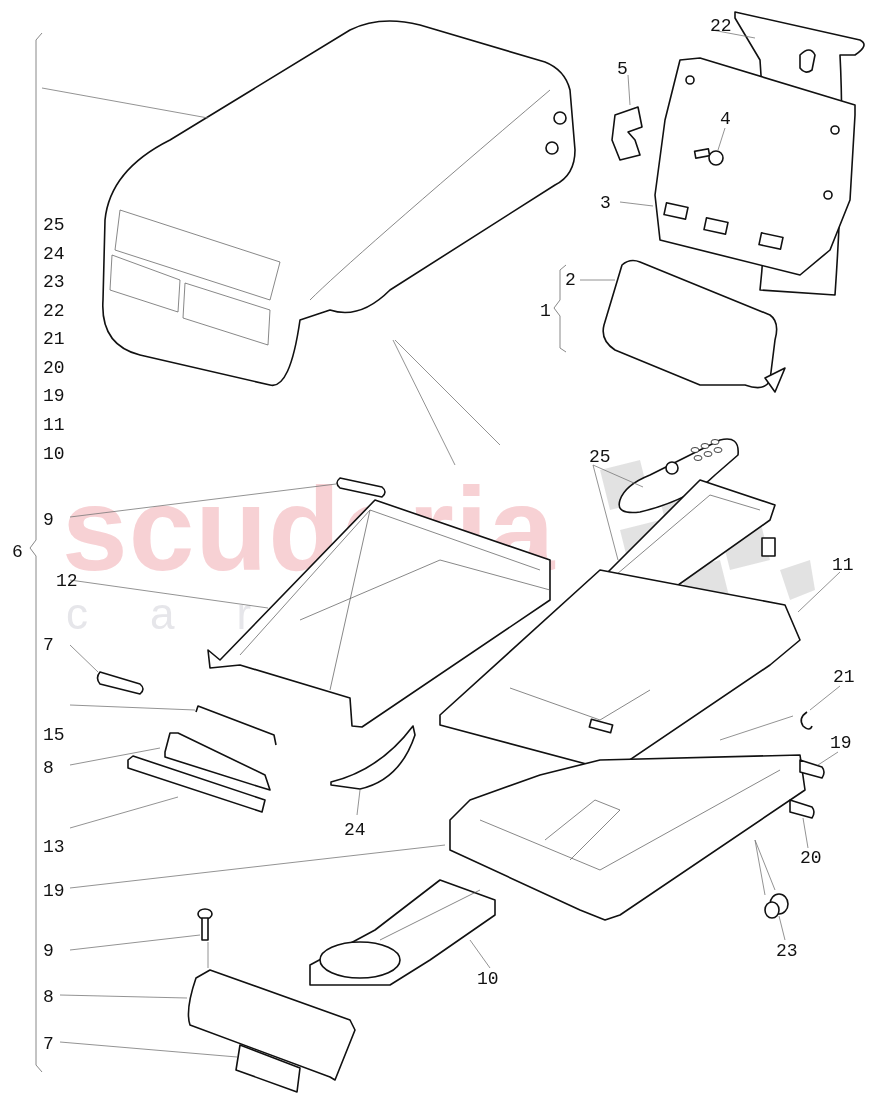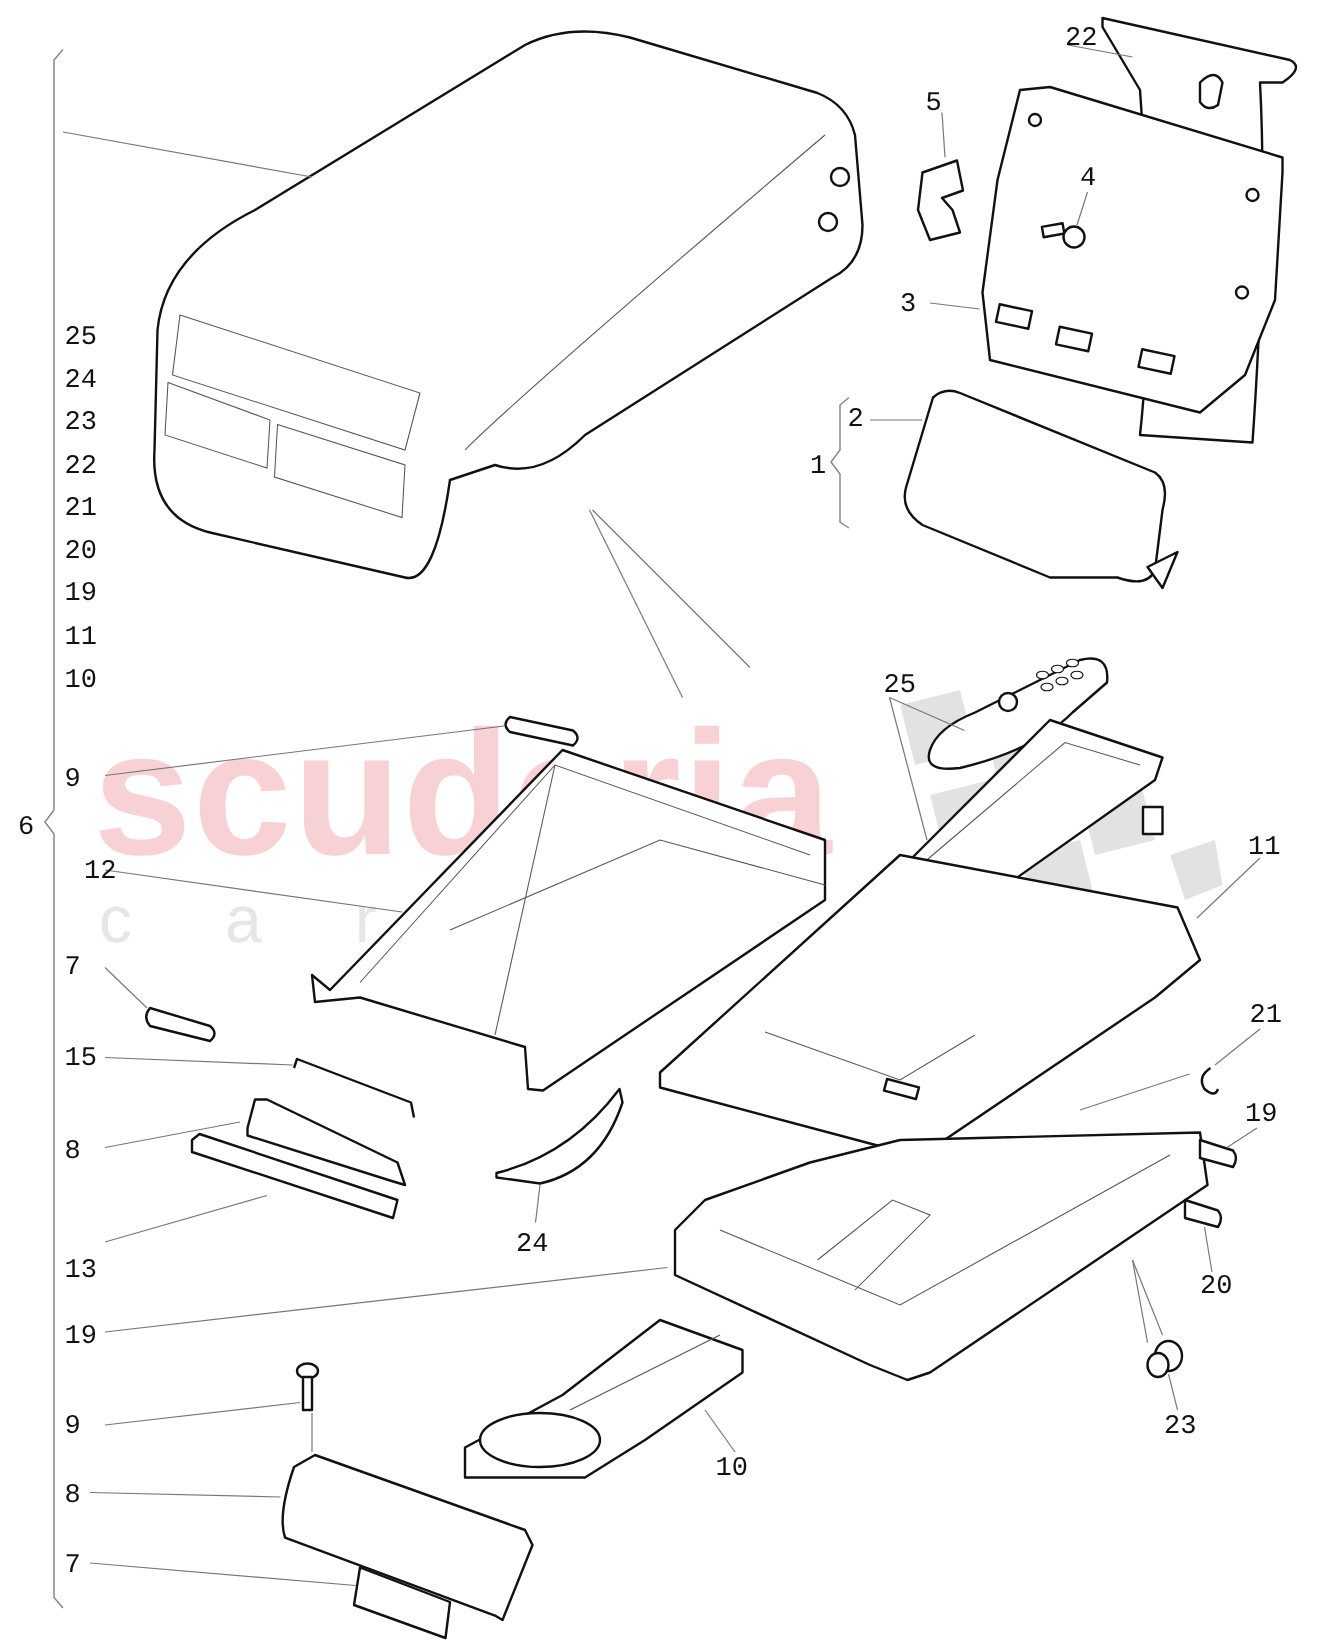--- a/index.html
+++ b/index.html
@@ -185,21 +185,21 @@
   <span class="label" style="left:43px;top:302px">22</span>
   <span class="label" style="left:43px;top:330px">21</span>
   <span class="label" style="left:43px;top:359px">20</span>
   <span class="label" style="left:43px;top:387px">19</span>
   <span class="label" style="left:43px;top:416px">11</span>
   <span class="label" style="left:43px;top:445px">10</span>
   <span class="label" style="left:43px;top:511px">9</span>
   <span class="label" style="left:12px;top:543px">6</span>
   <span class="label" style="left:56px;top:572px">12</span>
   <span class="label" style="left:43px;top:636px">7</span>
-  <span class="label" style="left:43px;top:697px">15</span>
+  <span class="label" style="left:43px;top:726px">15</span>
   <span class="label" style="left:43px;top:759px">8</span>
   <span class="label" style="left:43px;top:838px">13</span>
   <span class="label" style="left:43px;top:882px">19</span>
   <span class="label" style="left:43px;top:942px">9</span>
   <span class="label" style="left:43px;top:988px">8</span>
   <span class="label" style="left:43px;top:1035px">7</span>
   <span class="label" style="left:710px;top:17px">22</span>
   <span class="label" style="left:617px;top:60px">5</span>
   <span class="label" style="left:720px;top:110px">4</span>
   <span class="label" style="left:600px;top:194px">3</span>

